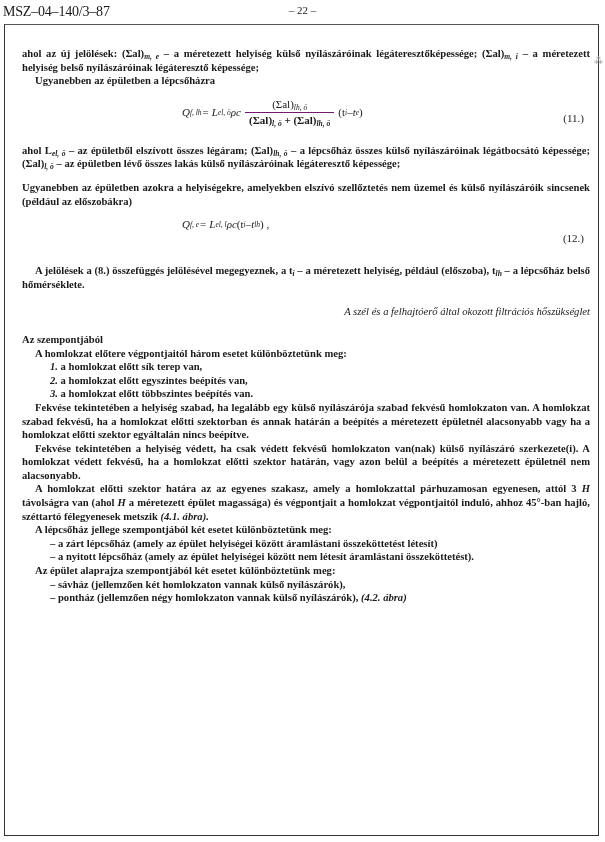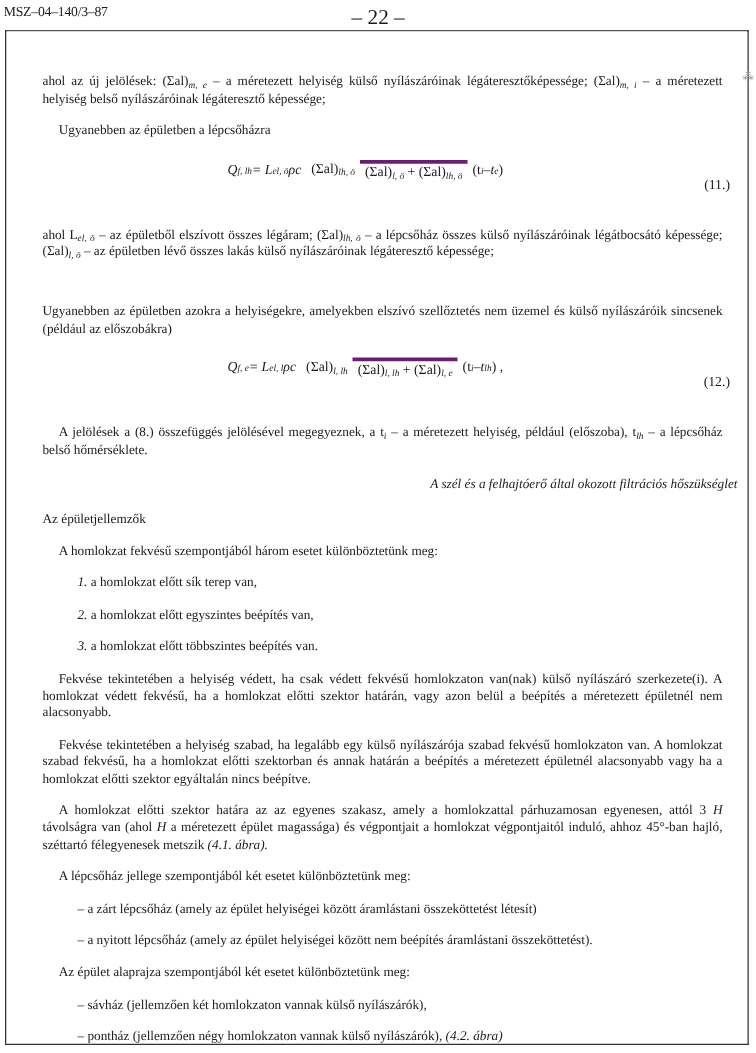--- a/index.html
+++ b/index.html
@@ -1,44 +1,44 @@
 <!DOCTYPE html>
 <html><head>
   <meta charset="utf-8">
   <style>
     html, body { margin: 0; padding: 0; background: #ffffff; }
     body {
       width: 605px; height: 842px; position: relative; overflow: hidden;
       font-family: "Liberation Serif", "DejaVu Serif", serif;
       color: #1a1a1a;
     }
-    .hdr-left { position: absolute; left: 3px; top: 4px; font-size: 11px; letter-spacing: -0.2px; }
-    .hdr-center { position: absolute; left: 0; width: 605px; top: 4px; text-align: center; font-size: 17px; }
+    .hdr-left { position: absolute; left: 3px; top: 4px; font-size: 14px; letter-spacing: -0.2px; }
+    .hdr-center { position: absolute; left: 0; width: 605px; top: 4px; text-align: center; font-size: 11px; }
     .frame {
       position: absolute; left: 4px; top: 24px; width: 595px; height: 812px;
       border: 1px solid #333; border-top-color: #555; border-left-width: 1.5px; border-right-width: 1.5px;
       box-sizing: border-box;
     }
     .content {
       position: absolute; left: 22px; top: 47px; width: 568px;
       font-size: 10.6px; line-height: 13.6px;
     }
-    p { margin: 12px; text-align: justify; }
+    p { margin: 0; text-align: justify; font-weight: bold; }
     .ind { text-indent: 13px; }
     .ind3 { padding-left: 28px; }
     i, .it { font-style: italic; }
     sub { font-size: 7.5px; vertical-align: -2px; line-height: 0; font-style: italic; }
     .eq {
       position: relative; height: 46px; margin: 6px 0 4px 0;
       font-size: 11px;
     }
     .eq .body { position: absolute; left: 160px; top: 4px; display: flex; align-items: center; white-space: nowrap; }
-    .eq .frac { display: inline-flex; flex-direction: row; align-items: center; margin: 0 4px; }
+    .eq .frac { display: inline-flex; flex-direction: column; align-items: center; margin: 0 4px; }
     .eq .num { padding: 0 4px 1px 4px; }
-    .eq .den { border-top: 3px solid #701a75; padding: 1px 4px 0 4px; }
+    .eq .den { border-top: 1px solid #701a75; padding: 1px 4px 0 4px; font-weight: bold; }
     .eq .eqno { position: absolute; right: 6px; top: 18px; }
     .section-title { text-align: right; font-style: italic; margin: 14px 0 14px 0; }
     .gap { height: 10px; }
     .mark { position: absolute; right: 2px; top: 56px; font-size: 9px; color: #999; }
   </style>
 </head>
 <body>
 
 <div class="hdr-left">MSZ–04–140/3–87</div>
 <div class="hdr-center">– 22 –</div>
@@ -79,48 +79,44 @@
   <div class="gap"></div>
   <p>Ugyanebben az épületben azokra a helyiségekre, amelyekben elszívó szellőztetés nem üzemel és külső nyílászáróik sincsenek (például az előszobákra)</p>
 
   <div class="eq">
     <div class="body">
       <span class="it">Q</span>
         <sub>f, e</sub>
       <span class="it"> = L</span>
         <sub>el, l</sub>
       <span class="it">ρc</span>
-      <span class="frac">
-        <span class="num"><span>(Σal)</span><sub>l, lh</sub></span>
-        <span class="den"><span>(Σal)</span><sub>l, lh</sub><span> + (Σal)</span><sub>l, e</sub></span>
-      </span>
       <span>(t</span>
         <sub>i</sub>
         <span class="it">–t</span>
         <sub>lh</sub>
         <span>) ,</span>
     </div>
     <span class="eqno">(12.)</span>
   </div>
 
   <p class="ind">
     <span>A jelölések a (8.) összefüggés jelölésével megegyeznek, a t</span><sub>i</sub><span> – a méretezett helyiség, például (előszoba), t</span><sub>lh</sub><span> – a lépcsőház belső hőmérséklete.</span>
   </p>
 
   <div class="section-title">A szél és a felhajtóerő által okozott filtrációs hőszükséglet</div>
 
-  <p>Az épületjellemzők</p>
-  <p class="ind">A homlokzat fekvésű szempontjából három esetet különböztetünk meg:</p>
+  <p>Az szempontjából</p>
+  <p class="ind">A homlokzat előtere végpontjaitól három esetet különböztetünk meg:</p>
   <p class="ind3"><span class="it">1.</span><span> a homlokzat előtt sík terep van,</span></p>
   <p class="ind3"><span class="it">2.</span><span> a homlokzat előtt egyszintes beépítés van,</span></p>
   <p class="ind3"><span class="it">3.</span><span> a homlokzat előtt többszintes beépítés van.</span></p>
+  <p class="ind">Fekvése tekintetében a helyiség szabad, ha legalább egy külső nyílászárója szabad fekvésű homlokzaton van. A homlokzat szabad fekvésű, ha a homlokzat előtti szektorban és annak határán a beépítés a méretezett épületnél alacsonyabb vagy ha a homlokzat előtti szektor egyáltalán nincs beépítve.</p>
   <p class="ind">Fekvése tekintetében a helyiség védett, ha csak védett fekvésű homlokzaton van(nak) külső nyílászáró szerkezete(i). A homlokzat védett fekvésű, ha a homlokzat előtti szektor határán, vagy azon belül a beépítés a méretezett épületnél nem alacsonyabb.</p>
-  <p class="ind">Fekvése tekintetében a helyiség szabad, ha legalább egy külső nyílászárója szabad fekvésű homlokzaton van. A homlokzat szabad fekvésű, ha a homlokzat előtti szektorban és annak határán a beépítés a méretezett épületnél alacsonyabb vagy ha a homlokzat előtti szektor egyáltalán nincs beépítve.</p>
   <p class="ind">
     <span>A homlokzat előtti szektor határa az az egyenes szakasz, amely a homlokzattal párhuzamosan egyenesen, attól 3 </span><span class="it">H</span><span> távolságra van (ahol </span><span class="it">H</span><span> a méretezett épület magassága) és végpontjait a homlokzat végpontjaitól induló, ahhoz 45°-ban hajló, széttartó félegyenesek metszik </span><span class="it">(4.1. ábra).</span>
   </p>
   <p class="ind">A lépcsőház jellege szempontjából két esetet különböztetünk meg:</p>
   <p class="ind3">– a zárt lépcsőház (amely az épület helyiségei között áramlástani összeköttetést létesít)</p>
-  <p class="ind3">– a nyitott lépcsőház (amely az épület helyiségei között nem beépítés áramlástani összeköttetést).</p>
+  <p class="ind3">– a nyitott lépcsőház (amely az épület helyiségei között nem létesít áramlástani összeköttetést).</p>
   <p class="ind">Az épület alaprajza szempontjából két esetet különböztetünk meg:</p>
   <p class="ind3"><span>– sávház (jellemzően két homlokzaton vannak külső nyílászárók),</span></p>
   <p class="ind3"><span>– pontház (jellemzően négy homlokzaton vannak külső nyílászárók), </span><span class="it">(4.2. ábra)</span></p>
 </div>
 
 </body></html>

